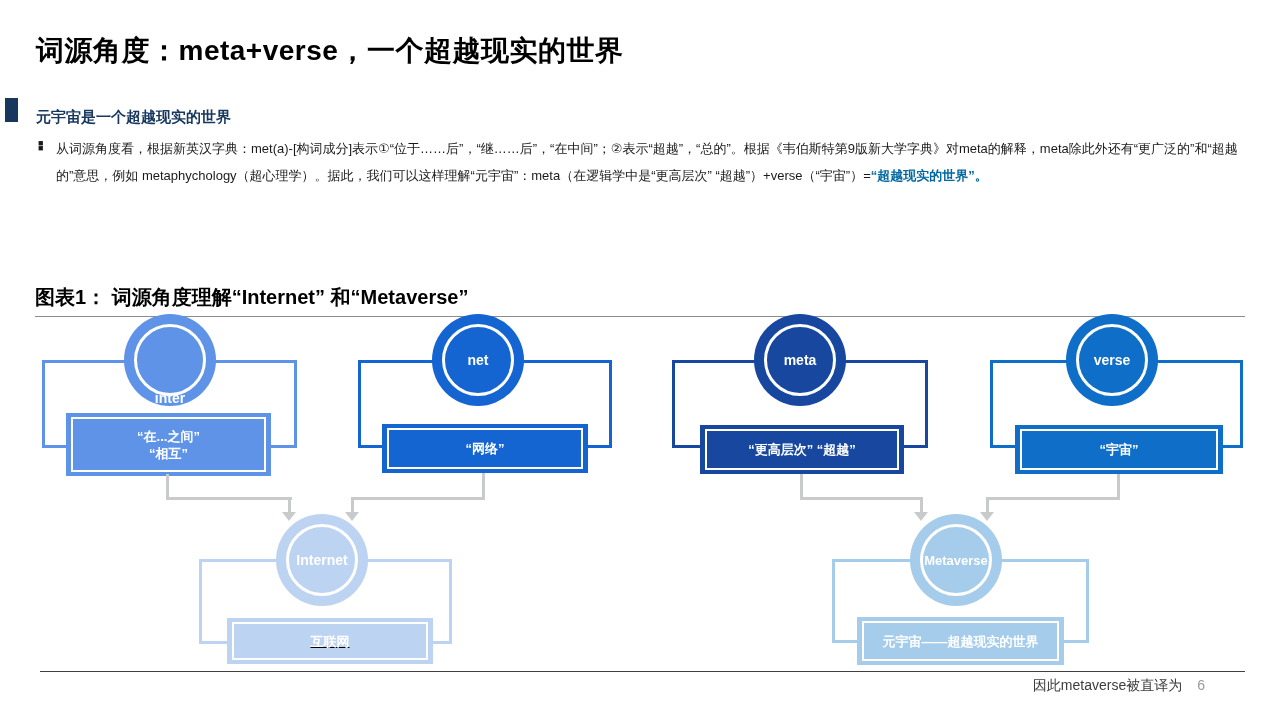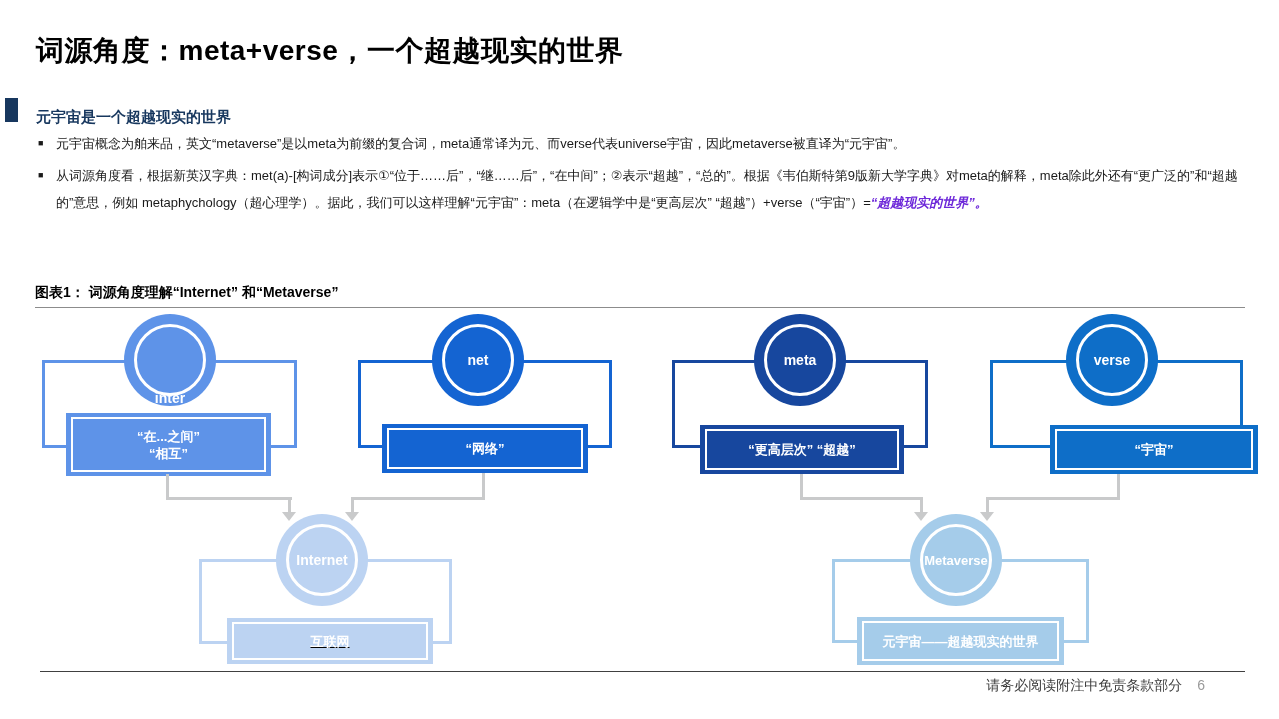--- a/index.html
+++ b/index.html
@@ -10,25 +10,25 @@
   
   .page-title{left:22px;top:18px;font-size:28px;font-weight:bold;color:#000;margin:14px;letter-spacing:.5px;}
   .section-head{left:5px;top:92px;display:flex;align-items:center;}
   .section-sq{width:13px;height:24px;background:var(--navy);}
   .section-heading{margin:16px 0 0 18px;font-size:15px;font-weight:bold;color:var(--navy);}
 
   
   .bullets{left:38px;top:130px;width:1210px;font-size:13px;color:var(--text);line-height:27px;}
   .bullet{position:relative;padding-left:18px;margin-bottom:5px;}
   .bmark{position:absolute;left:0;top:0;font-size:9px;color:var(--text);}
-  .bullet b{font-weight:bold;color:#6d28d9;font-style:italic;}
+  .bullet b{font-weight:bold;color:#0369a1;}
 
   
   .caption-row{left:35px;top:284px;width:1210px;border-bottom:1px solid var(--rule);padding-bottom:5px;}
-  .caption{margin:0;font-size:14px;font-weight:bold;color:#000;}
+  .caption{margin:0;font-size:20px;font-weight:bold;color:#000;}
 
   
   .rect{position:absolute;border:3px solid var(--c);box-sizing:border-box;background:transparent;}
   .circle{position:absolute;width:92px;height:92px;border-radius:50%;background:var(--c);
           display:flex;align-items:center;justify-content:center;}
   .circle .ring{position:absolute;left:10px;top:10px;width:66px;height:66px;border:3px solid #fff;border-radius:50%;}
   .ctext{position:relative;color:#fff;font-size:14px;font-weight:bold;}
   .lbox{position:absolute;background:var(--c);box-sizing:border-box;
         display:flex;flex-direction:column;align-items:center;justify-content:center;}
   .lbox::before{content:"";position:absolute;left:5px;right:5px;top:4px;bottom:4px;border:2px solid #fff;}
@@ -54,21 +54,20 @@
 <h1 class="abs page-title">词源角度：meta+verse，一个超越现实的世界</h1>
 
 <div class="abs section-head">
   <span class="section-sq"></span>
   <h2 class="section-heading">元宇宙是一个超越现实的世界</h2>
 </div>
 
 <div class="abs bullets">
   <div class="bullet">
     <span class="bmark">■</span>
-    <span>元宇宙概念为舶来品，英文“metaverse”是以meta为前缀的复合词，meta通常译为元、而verse代表universe宇宙，因此metaverse被直译为“元宇宙”。</span>
   </div>
   <div class="bullet">
     <span class="bmark">■</span>
     <span><span>从词源角度看，根据新英汉字典：met(a)-[构词成分]表示①“位于……后”，“继……后”，“在中间”；②表示“超越”，“总的”。根据《韦伯斯特第9版新大学字典》对meta的解释，meta除此外还有“更广泛的”和“超越的”意思，例如 metaphychology（超心理学）。据此，我们可以这样理解“元宇宙”：meta（在逻辑学中是“更高层次” “超越”）+verse（“宇宙”）=</span><b>“超越现实的世界”。</b></span>
   </div>
 </div>
 
 <div class="abs caption-row">
   <h3 class="caption">图表1： 词源角度理解“Internet” 和“Metaverse”</h3>
 </div>
@@ -99,21 +98,21 @@
 </div>
 <div class="lbox c-meta" style="left:700px;top:425px;width:204px;height:49px;">
   <span class="line">“更高层次” “超越”</span>
 </div>
 
 <div class="rect c-verse" style="left:990px;top:360px;width:253px;height:88px;"></div>
 <div class="circle c-verse" style="left:1066px;top:314px;">
   <div class="ring"></div>
   <span class="ctext">verse</span>
 </div>
-<div class="lbox c-verse" style="left:1015px;top:425px;width:208px;height:49px;margin-left:35px;">
+<div class="lbox c-verse" style="left:1015px;top:425px;width:208px;height:49px;">
   <span class="line">“宇宙”</span>
 </div>
 
 <div class="conn" style="left:166px;top:474px;width:3px;height:26px;"></div>
 <div class="conn" style="left:166px;top:497px;width:126px;height:3px;"></div>
 <div class="conn" style="left:288px;top:497px;width:3px;height:15px;"></div>
 <div class="arrow" style="left:282px;top:512px;"></div>
 
 <div class="conn" style="left:482px;top:473px;width:3px;height:27px;"></div>
 <div class="conn" style="left:351px;top:497px;width:134px;height:3px;"></div>
@@ -143,15 +142,15 @@
 <div class="circle c-metaverse" style="left:910px;top:514px;">
   <div class="ring"></div>
   <span class="ctext" style="font-size:13px;text-align:center;">Metaverse</span>
 </div>
 <div class="lbox c-metaverse" style="left:857px;top:617px;width:207px;height:48px;">
   <span class="line">元宇宙——超越现实的世界</span>
 </div>
 
 <div class="abs footer-line"></div>
 <div class="abs footer-row">
-  <span class="disclaimer">请务必阅读附注中免责条款部分</span>
+  <span class="disclaimer">因此metaverse被直译为</span>
   <span class="pagenum">6</span>
 </div>
 
 </body></html>

